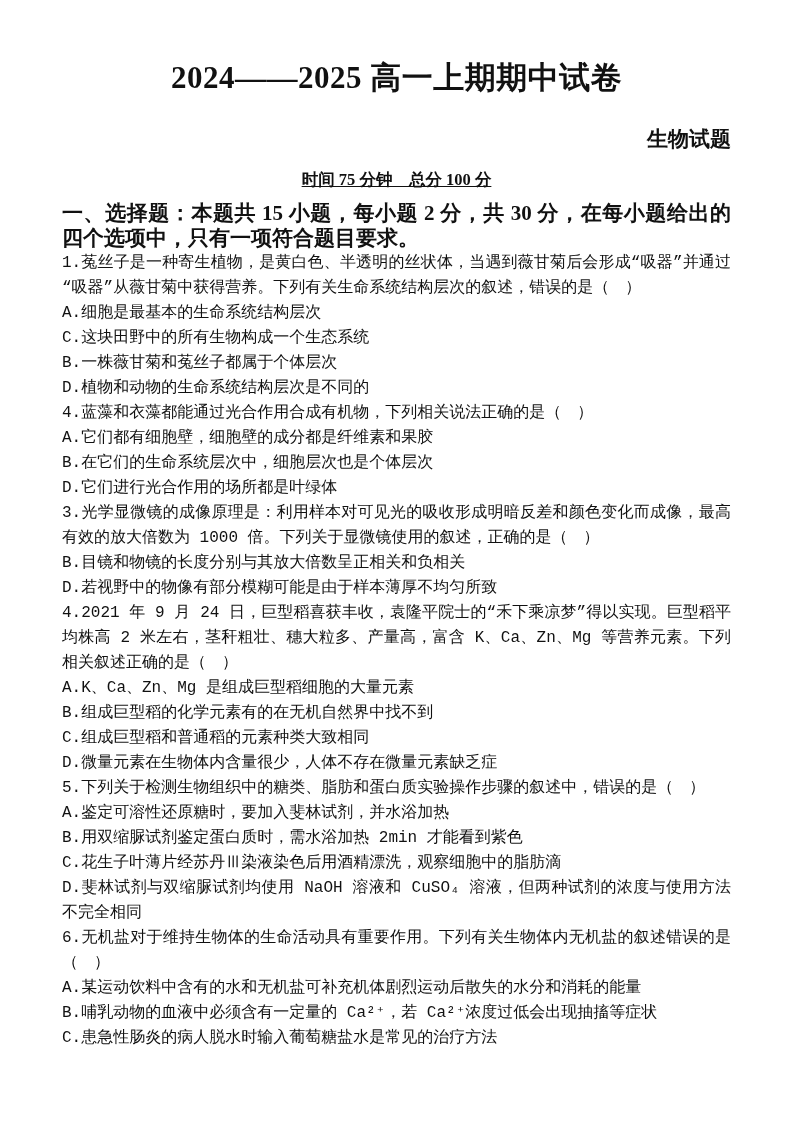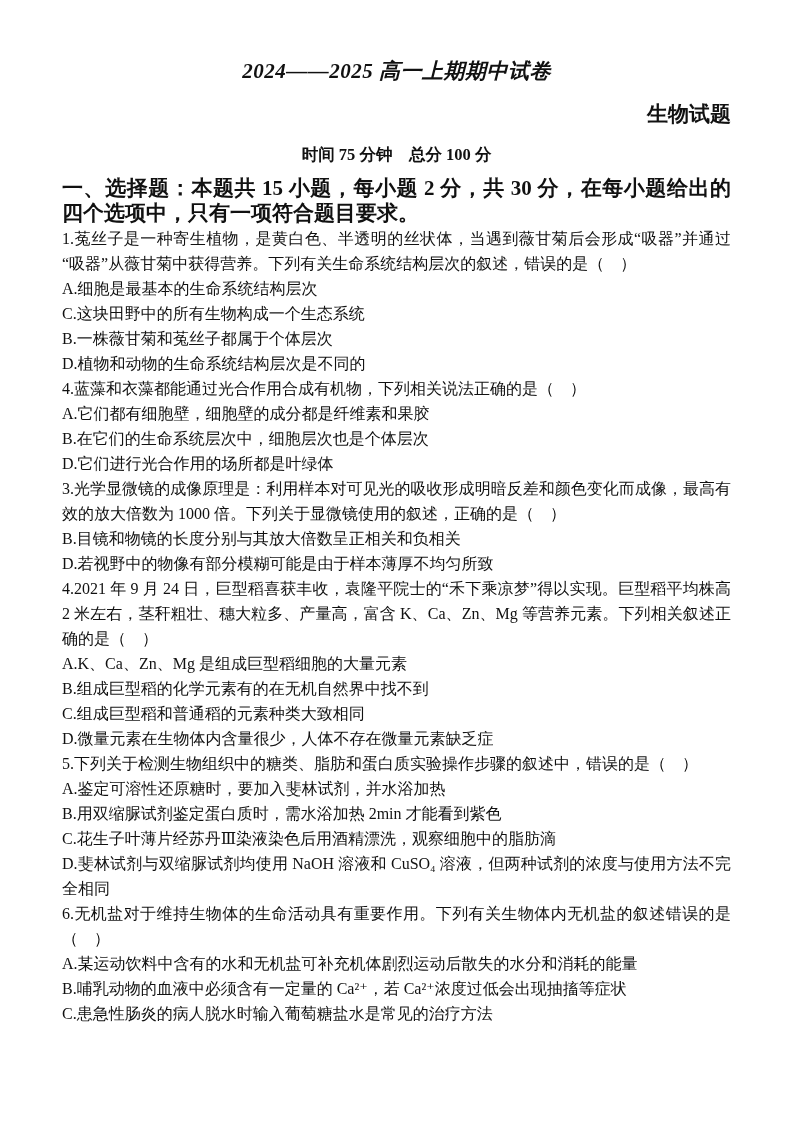--- a/index.html
+++ b/index.html
@@ -13,59 +13,60 @@
   }
   .page {
     width: 793px;
     height: 1122px;
     box-sizing: border-box;
     background: #ffffff;
     padding: 58px 62px 0 62px;
     overflow: hidden;
   }
   .title {
-    font-size: 21px;
+    font-size: 31px;
     font-weight: bold;
     text-align: center;
-    margin: 0 0 16px 0;
+    margin: 0 0 28px 0;
     line-height: 1.3;
     letter-spacing: 0.5px;
-    font-style: italic;
   }
   .subtitle {
     font-size: 21px;
     font-weight: bold;
     text-align: right;
     margin: 0 0 14px 0;
     line-height: 1.3;
   }
   .meta {
     font-size: 16.5px;
     font-weight: bold;
     text-align: center;
     margin: 0 0 10px 0;
     line-height: 1.4;
     white-space: pre-wrap;
+    text-decoration: underline;
   }
   .section-heading {
     font-size: 21px;
     font-weight: bold;
     text-align: justify;
     margin: 0;
     line-height: 25px;
   }
   .stem, .option {
     font-size: 16px;
     font-weight: normal;
     text-align: justify;
     margin: 0;
     line-height: 25px;
   }
   .question {
     margin: 0;
+    font-family: Liberation Mono, monospace;
   }
 </style>
 </head>
 <body>
 
 <div class="page">
 
   <h1 class="title">2024——2025 高一上期期中试卷</h1>
   <h2 class="subtitle">生物试题</h2>
   <div class="meta">时间 75 分钟　总分 100 分</div>

